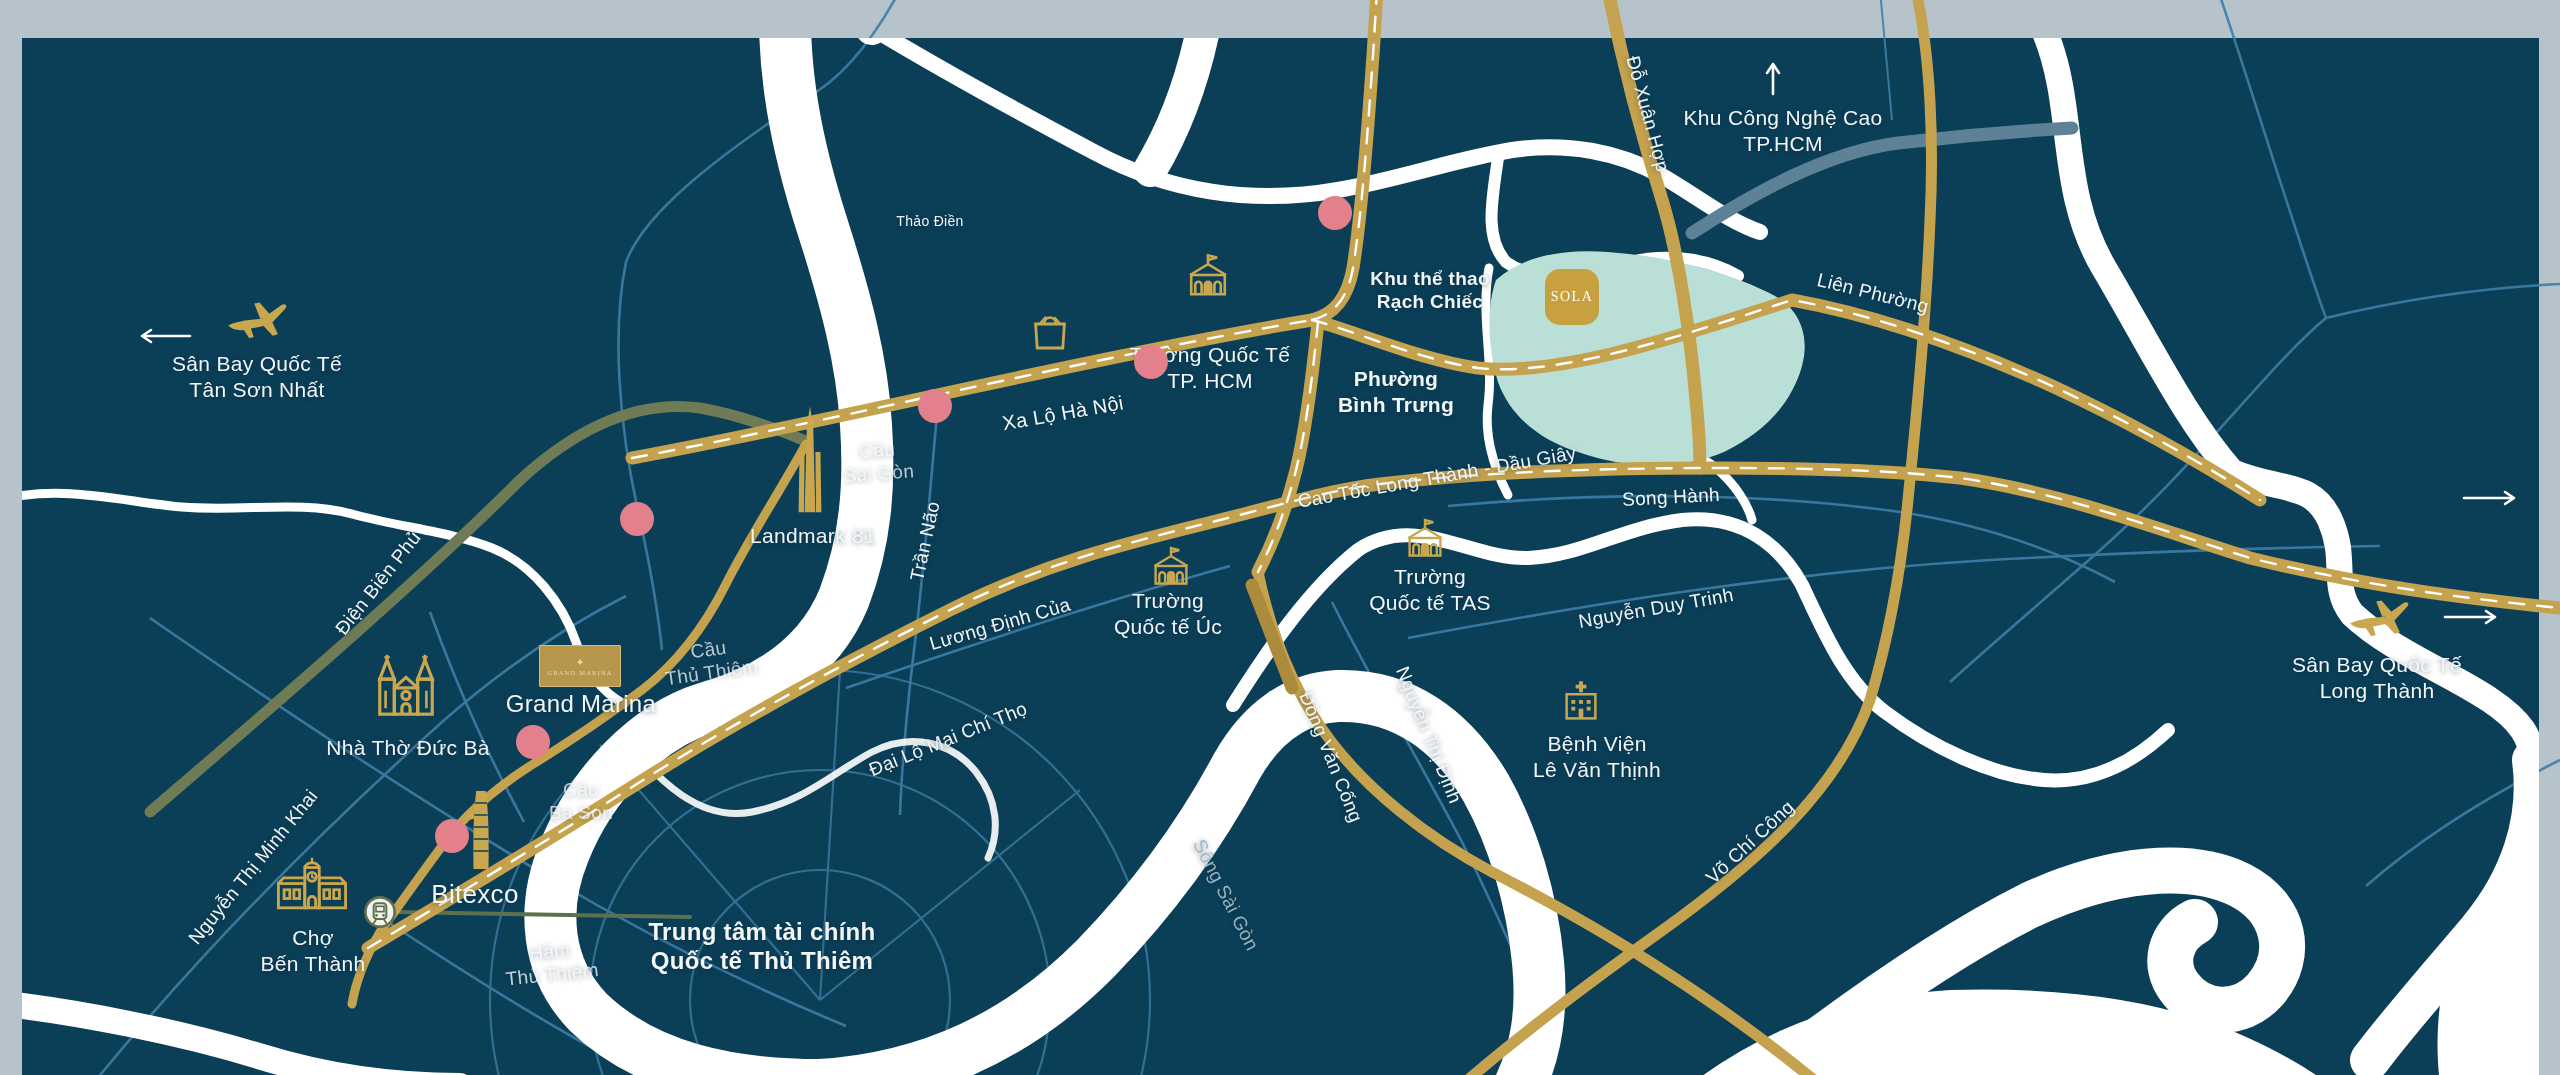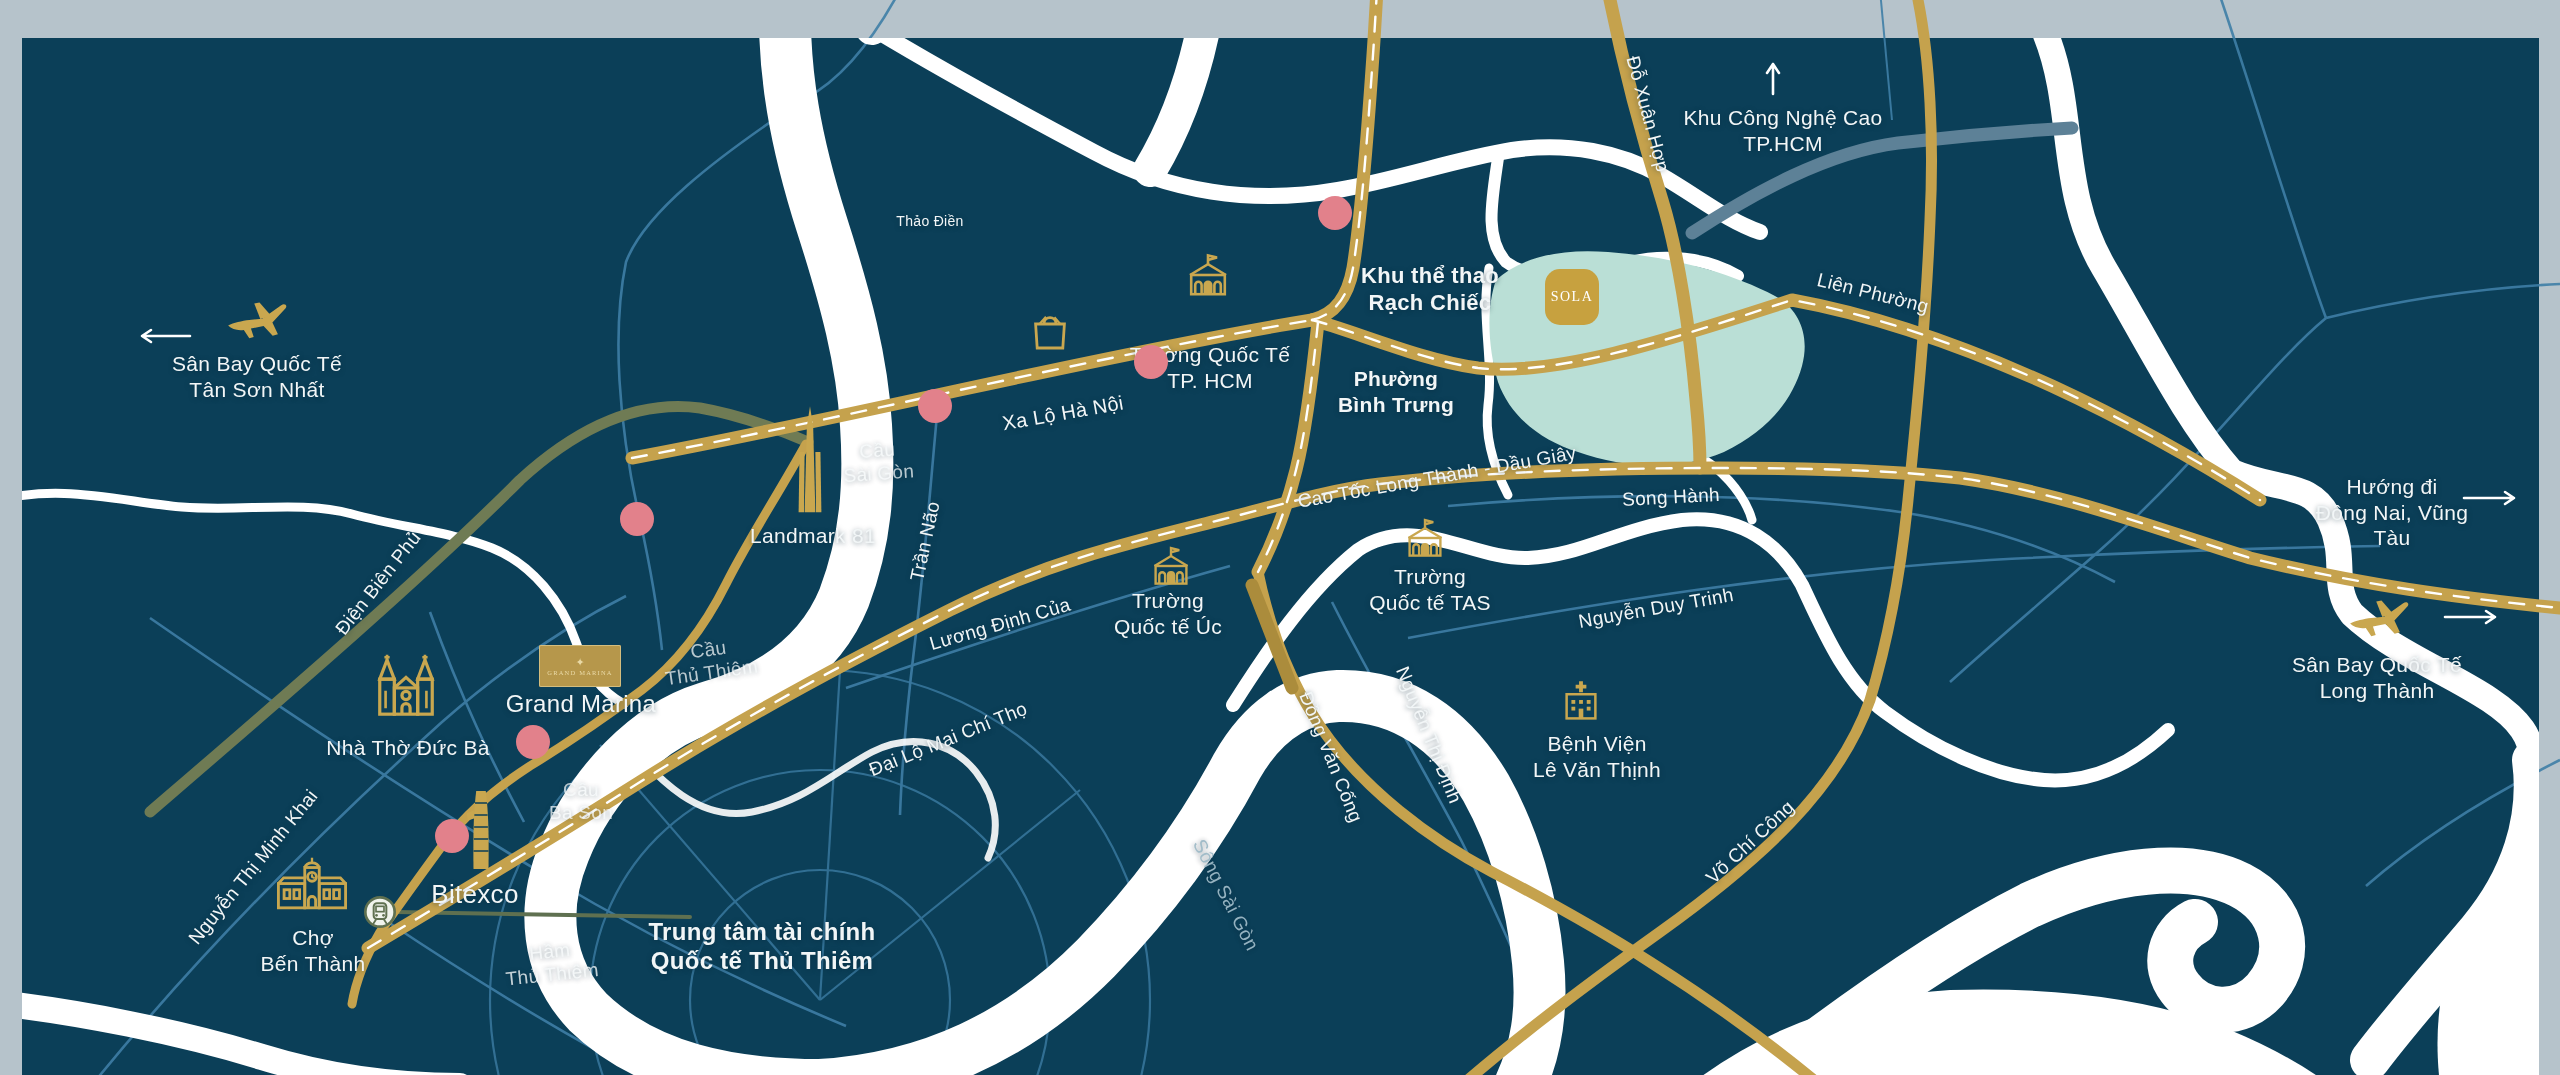--- a/index.html
+++ b/index.html
@@ -223,28 +223,26 @@
   </div>
   <div class="badge-gm" id="badge-gm" style="left: 539px; top: 645px;">
     <span class="em">✦</span>
     <span class="tx">GRAND MARINA</span>
   </div>
 <div class="label" style="left: 257px; top: 377px; font-size: 21px; font-weight: 400; transform: translate(-50%, -50%) rotate(0deg);">Sân Bay Quốc Tế
 Tân Sơn Nhất</div>
       <div class="label" style="left: 930px; top: 222px; font-size: 14px; font-weight: 400; transform: translate(-50%, -50%) rotate(0deg);">Thảo Điền</div>
       <div class="label" style="left: 1210px; top: 325px; font-size: 21px; font-weight: 400; transform: translate(-50%, -50%) rotate(0deg); margin-top: 43px;">Trường Quốc Tế
 TP. HCM</div>
-      <div class="label" style="left: 1430px; top: 290px; font-size: 22px; font-weight: 600; transform: translate(-50%, -50%) rotate(0deg);">Khu thể thao
+      <div class="label" style="left: 1430px; top: 290px; font-size: 19px; font-weight: 600; transform: translate(-50%, -50%) rotate(0deg);">Khu thể thao
 Rạch Chiếc</div>
       <div class="label" style="left: 1783px; top: 131px; font-size: 21px; font-weight: 400; transform: translate(-50%, -50%) rotate(0deg);">Khu Công Nghệ Cao
 TP.HCM</div>
       <div class="label" style="left: 1396px; top: 392px; font-size: 21px; font-weight: 600; transform: translate(-50%, -50%) rotate(0deg);">Phường
 Bình Trưng</div>
-      <div class="label" style="left: 2392px; top: 512px; font-size: 21px; font-weight: 400; transform: translate(-50%, -50%) rotate(0deg);">Hướng đi
-Đồng Nai, Vũng Tàu</div>
       <div class="label" style="left: 2377px; top: 678px; font-size: 21px; font-weight: 400; transform: translate(-50%, -50%) rotate(0deg);">Sân Bay Quốc Tế
 Long Thành</div>
       <div class="label" style="left: 813px; top: 536px; font-size: 21px; font-weight: 400; transform: translate(-50%, -50%) rotate(0deg);">Landmark 81</div>
       <div class="label" style="left: 581px; top: 704px; font-size: 24px; font-weight: 500; transform: translate(-50%, -50%) rotate(0deg);">Grand Marina</div>
       <div class="label" style="left: 408px; top: 748px; font-size: 21px; font-weight: 400; transform: translate(-50%, -50%) rotate(0deg);">Nhà Thờ Đức Bà</div>
       <div class="label" style="left: 313px; top: 951px; font-size: 21px; font-weight: 400; transform: translate(-50%, -50%) rotate(0deg);">Chợ
 Bến Thành</div>
       <div class="label" style="left: 475px; top: 895px; font-size: 26px; font-weight: 400; transform: translate(-50%, -50%) rotate(0deg);">Bitexco</div>
       <div class="label" style="left: 1581px; top: 757px; font-size: 21px; font-weight: 400; transform: translate(-50%, -50%) rotate(0deg); margin-left: 16px;">Bệnh Viện
 Lê Văn Thịnh</div>

